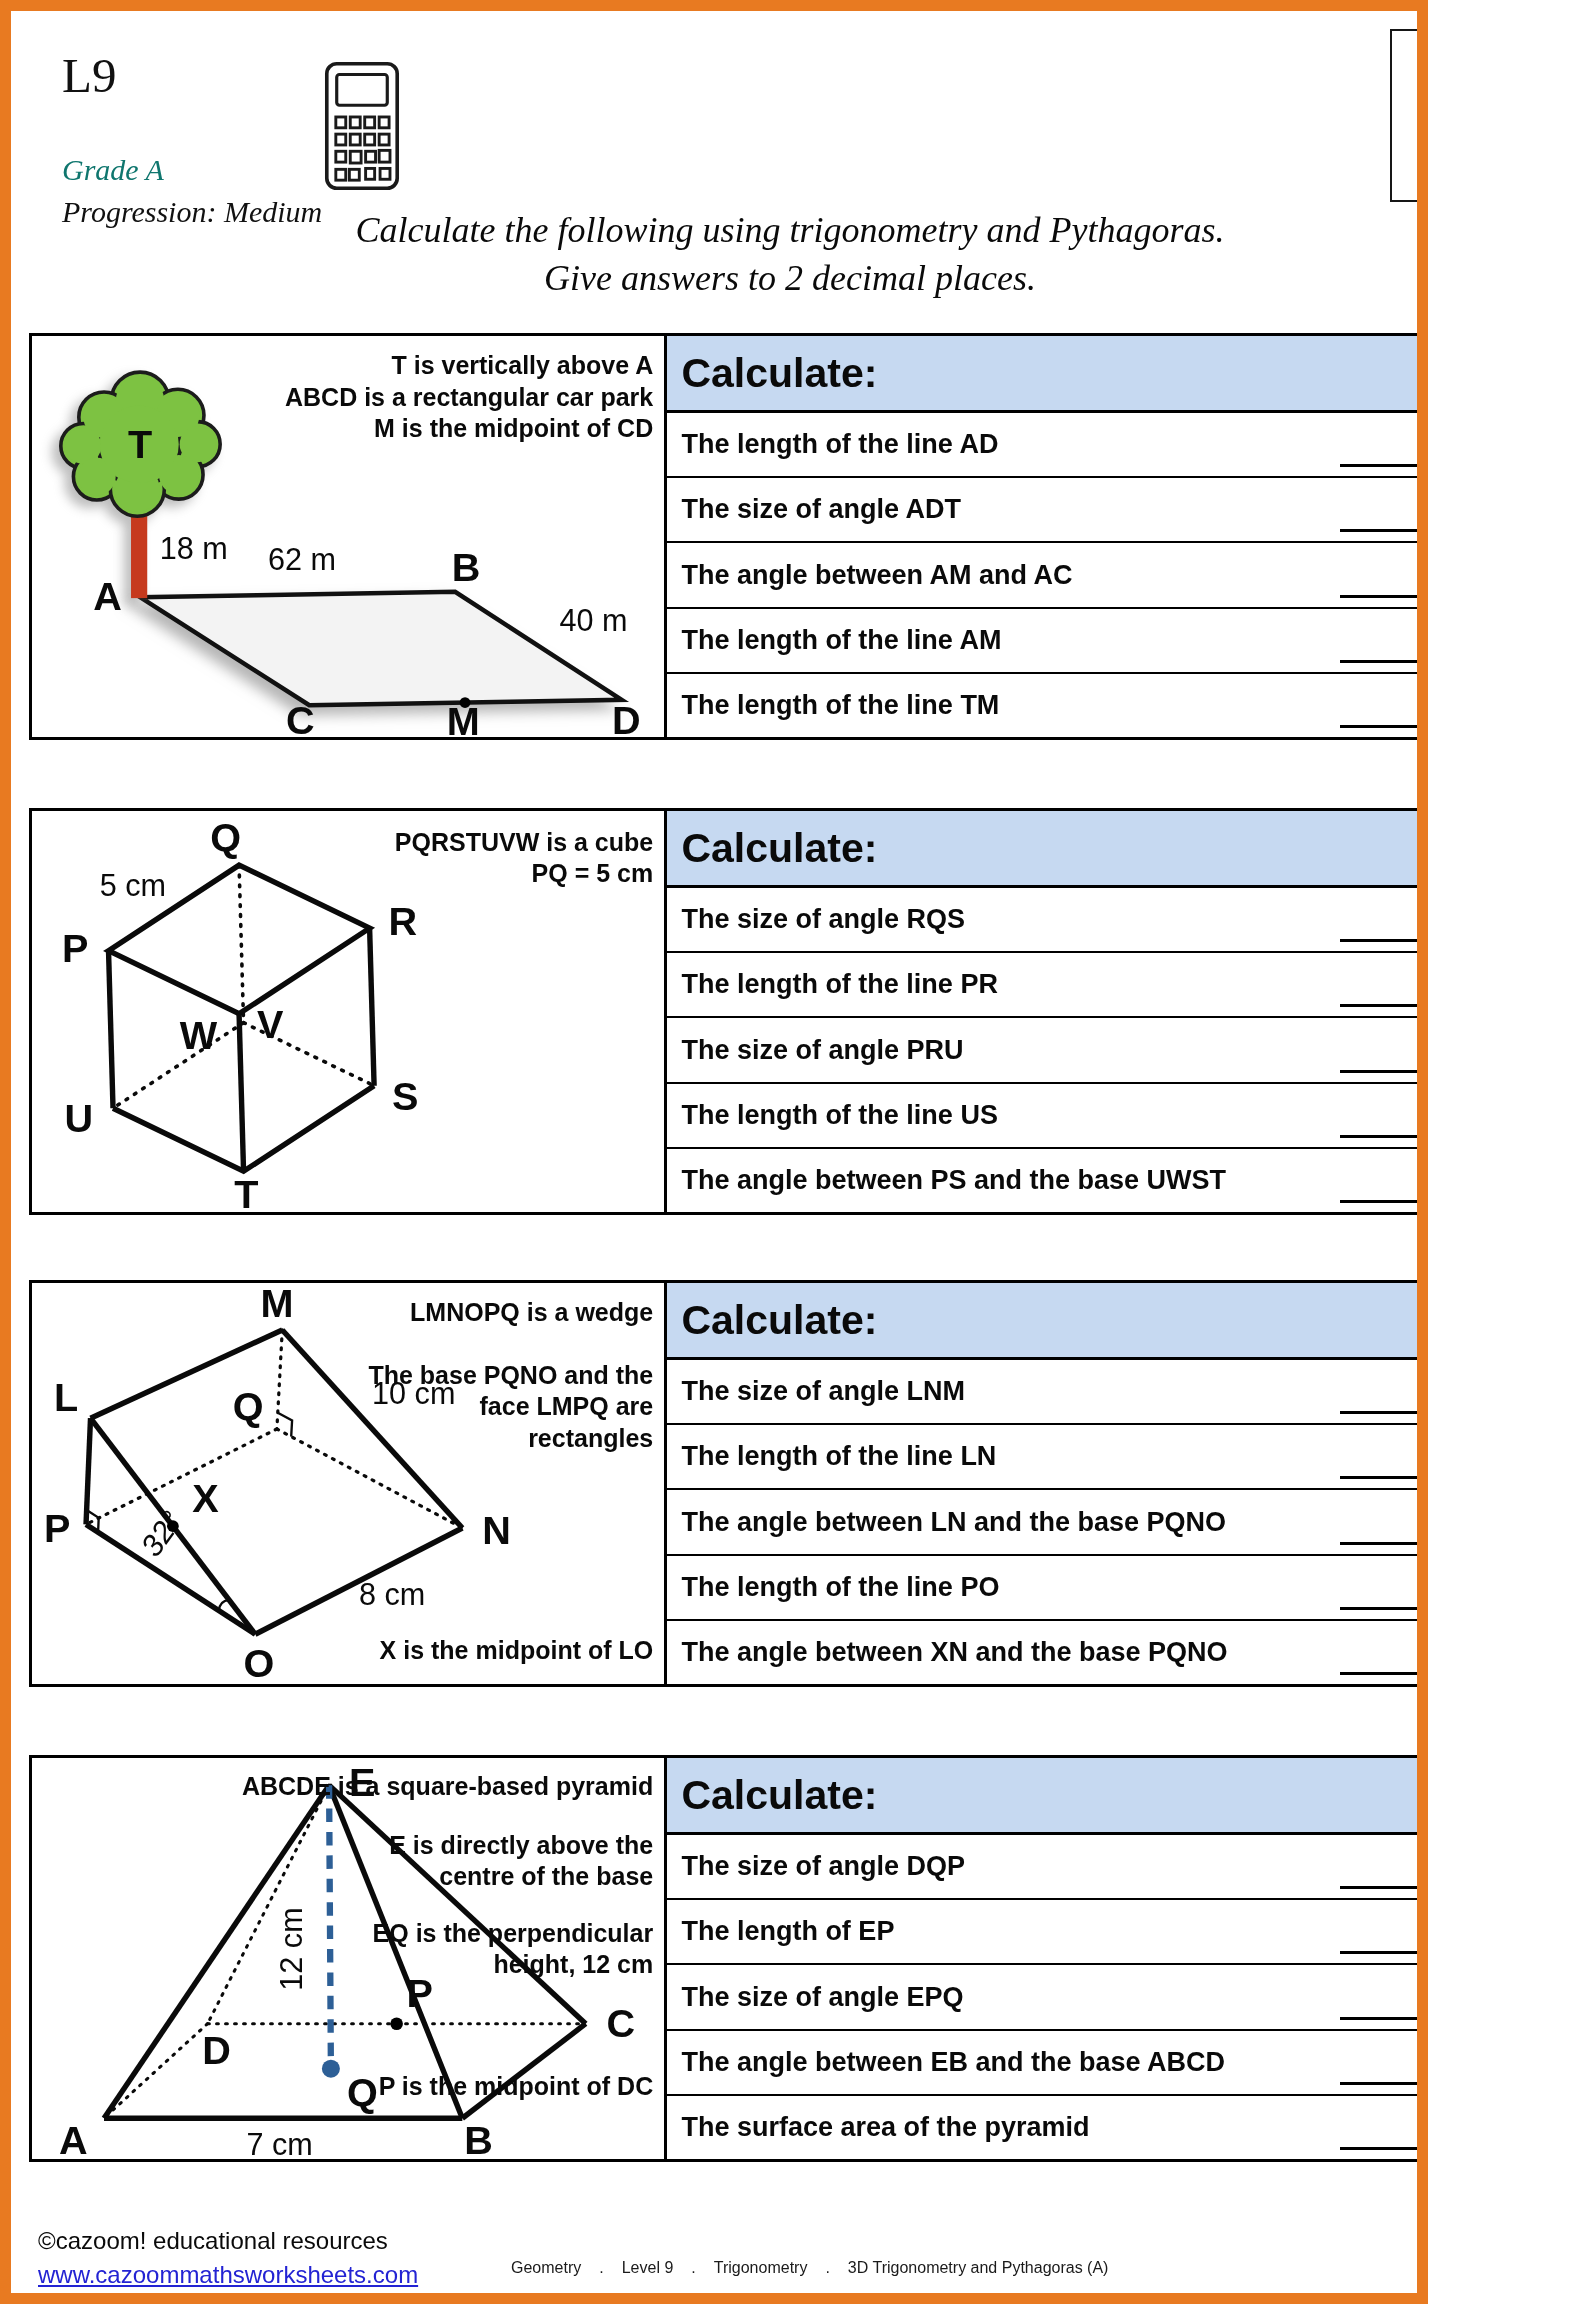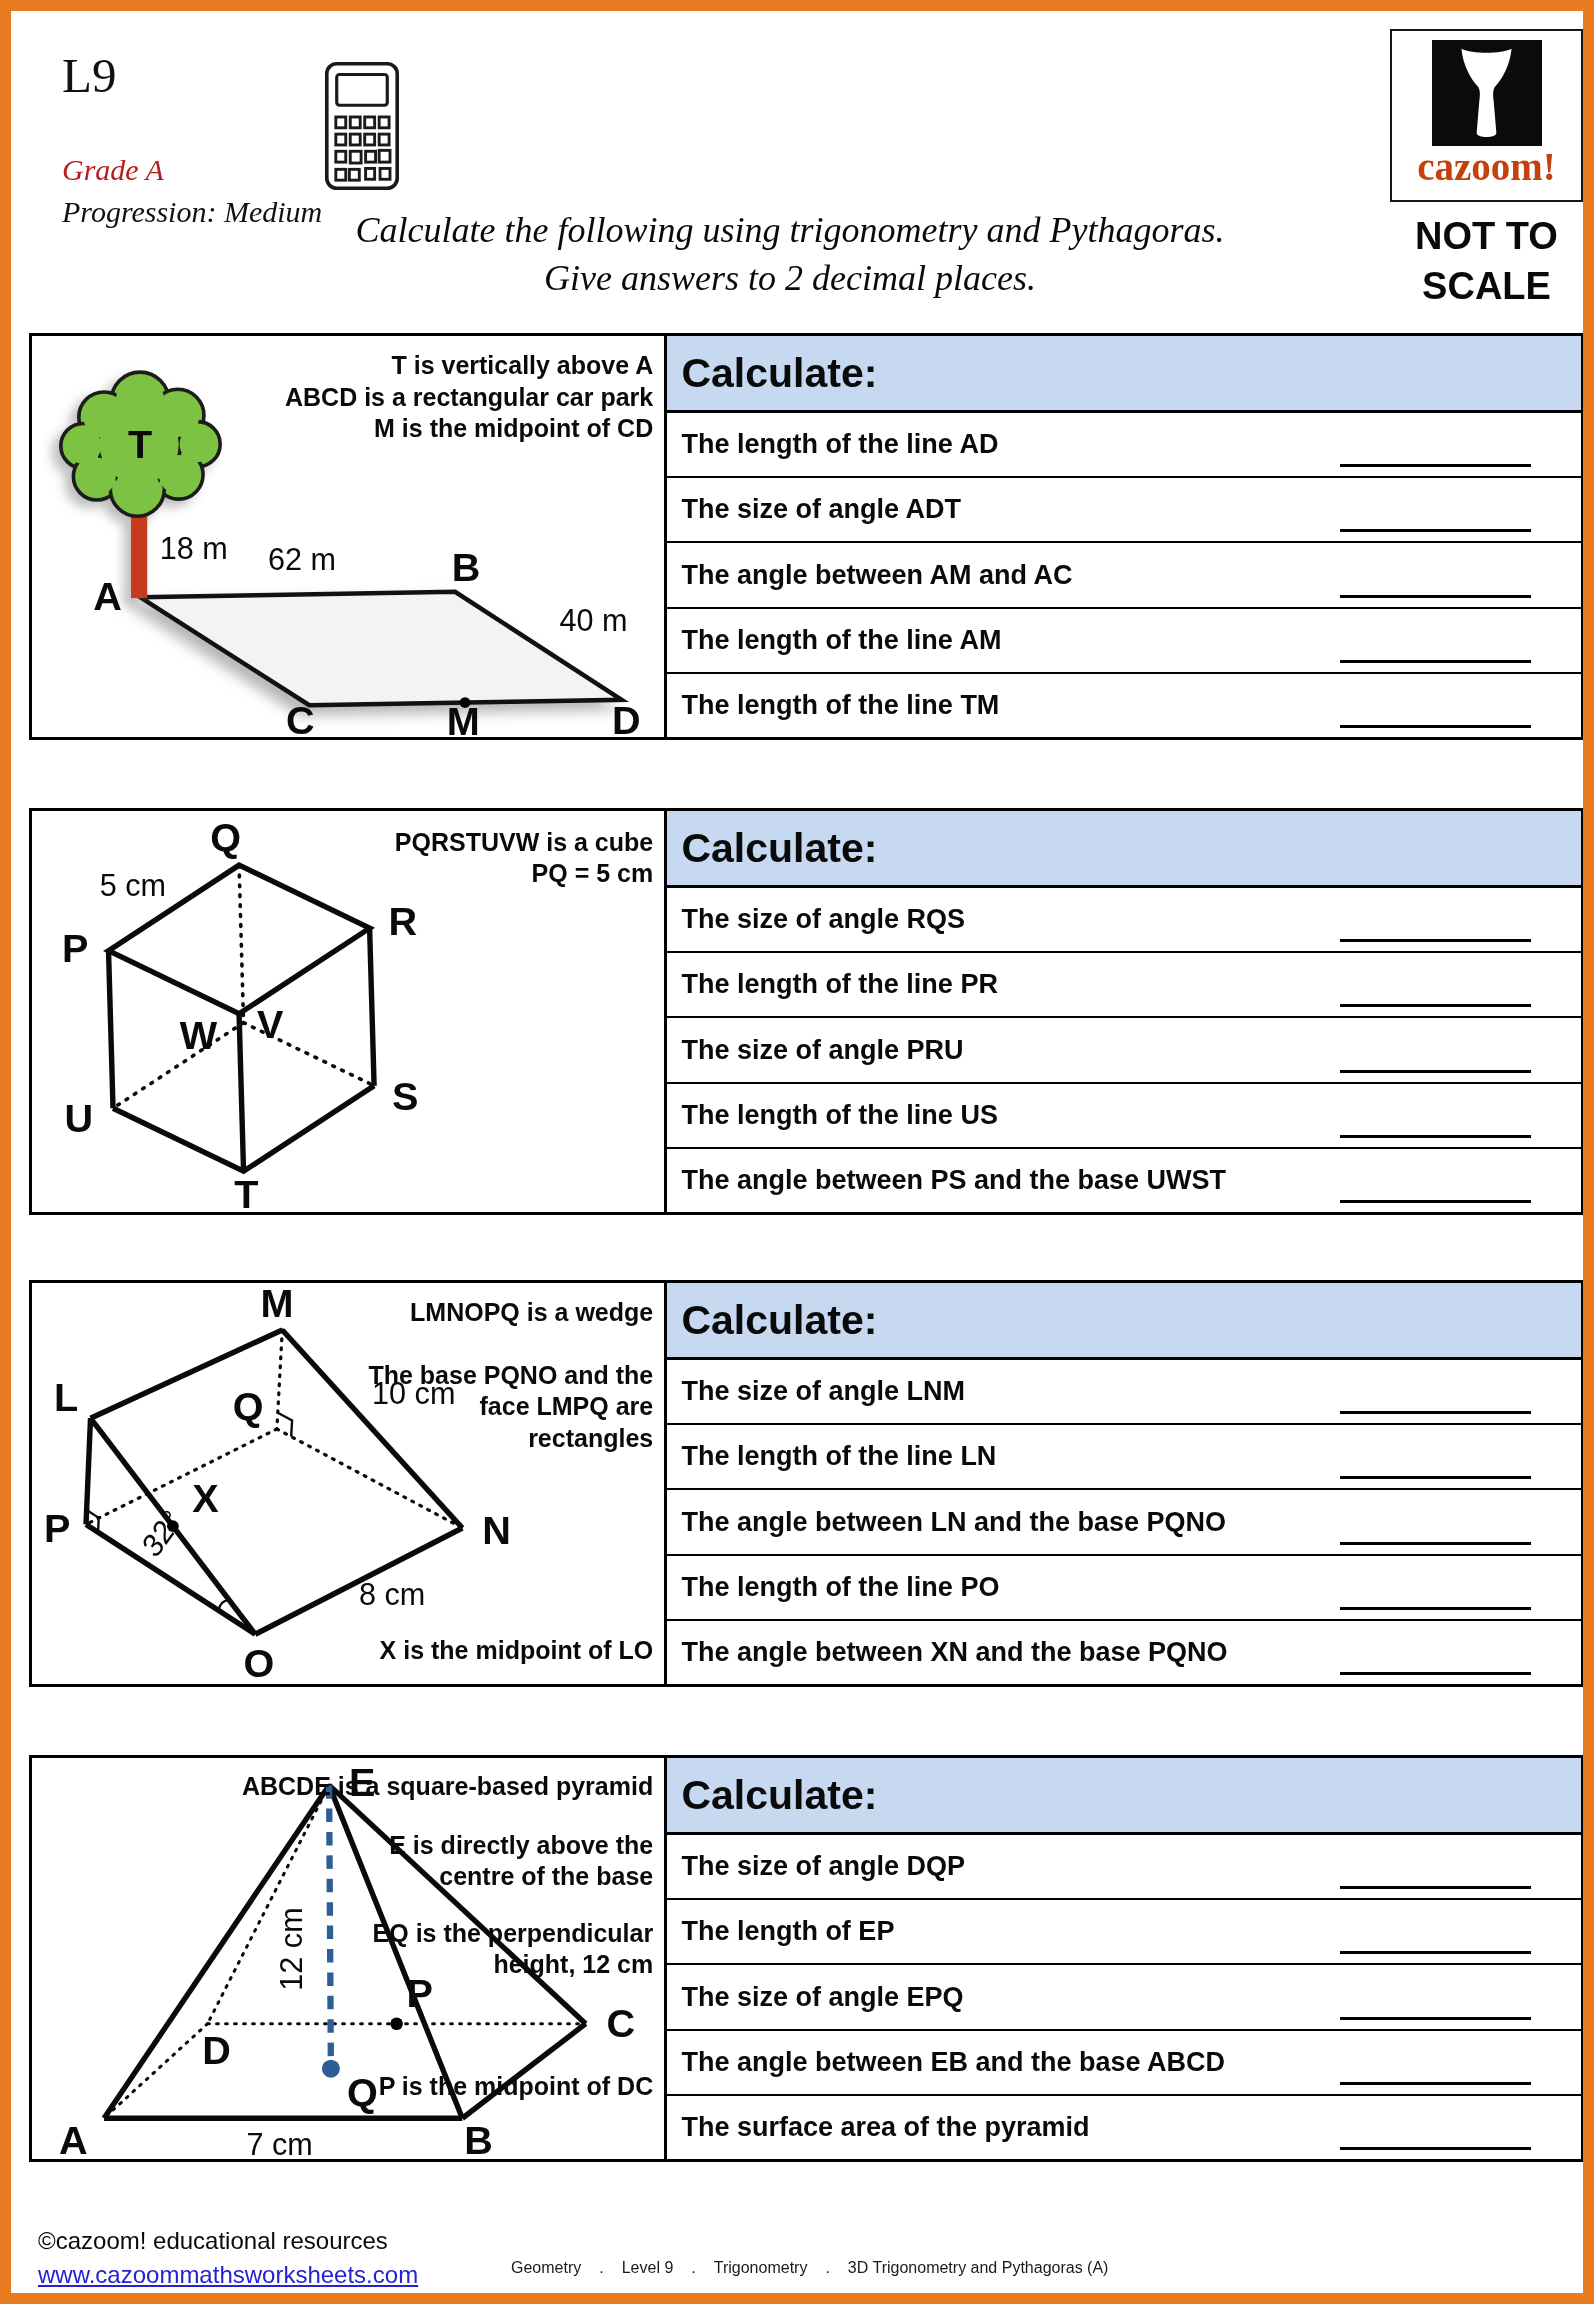--- a/index.html
+++ b/index.html
@@ -1,25 +1,25 @@
 <!DOCTYPE html>
 <html style="font-size:14.4px"><head>
 <meta charset="utf-8">
 <style>
   * { margin:0; padding:0; box-sizing:border-box; }
   html,body { background:#fff; }
   body { width:1594px; height:2304px; font-family:"Liberation Sans",sans-serif; }
-  .sheet { position:relative; width:1594px; height:2304px; background:#fff;
+  .sheet { position:relative; width:1428px; height:2304px; background:#fff;
            border:11.7px solid #e87a21; overflow:hidden; }
 
   
   .h-level { position:absolute; left:51px; top:36px; font-family:"Liberation Serif",serif;
              font-size:49px; color:#111; }
   .h-grade { position:absolute; left:51px; top:142px; font-family:"Liberation Serif",serif;
-             font-style:italic; font-size:30px; color:#b91c1c; }
+             font-style:italic; font-size:30px; color:#0f766e; }
   .h-prog  { position:absolute; left:51px; top:184px; font-family:"Liberation Serif",serif;
              font-style:italic; font-size:30px; color:#111; }
   .calc-icon { position:absolute; left:313px; top:50px; }
   .title { position:absolute; left:396px; top:14.4px; width:810px; text-align:center;
            font-family:"Liberation Serif",serif; font-weight:700; font-size:64px;
            line-height:1.2; color:#0a0a0a; }
   .title span { text-decoration:underline; text-decoration-thickness:4.5px; text-underline-offset:8px; }
   .logo-box { position:absolute; left:1379px; top:18px; width:193px; height:173px;
               background:#fff; border:2.7px solid #161616; display:flex; flex-direction:column;
               align-items:center; }

